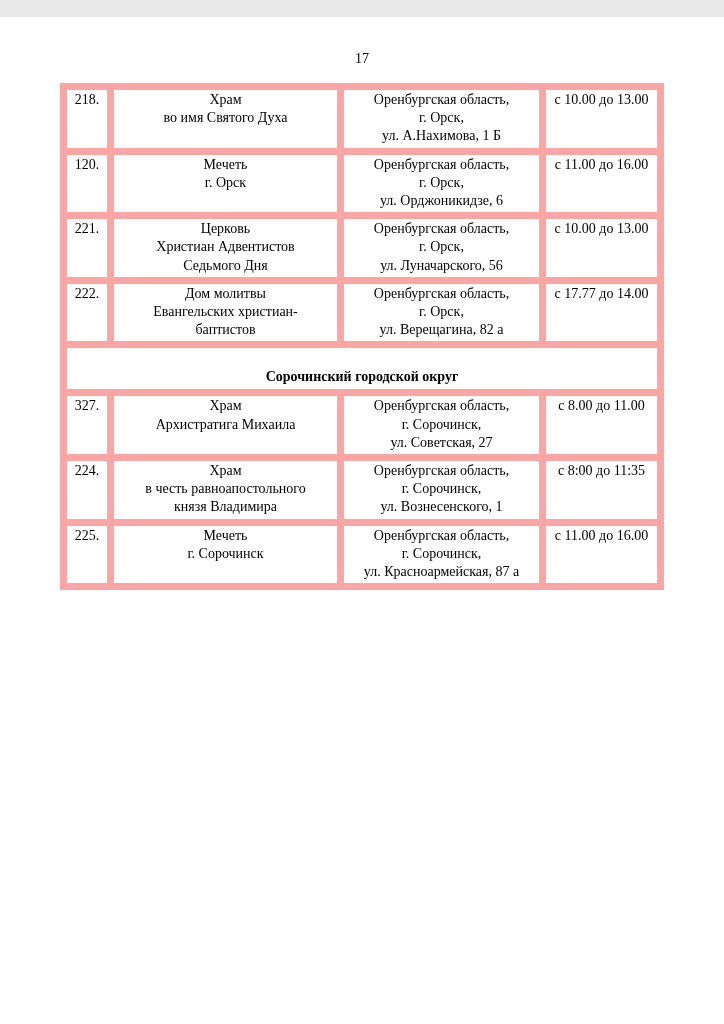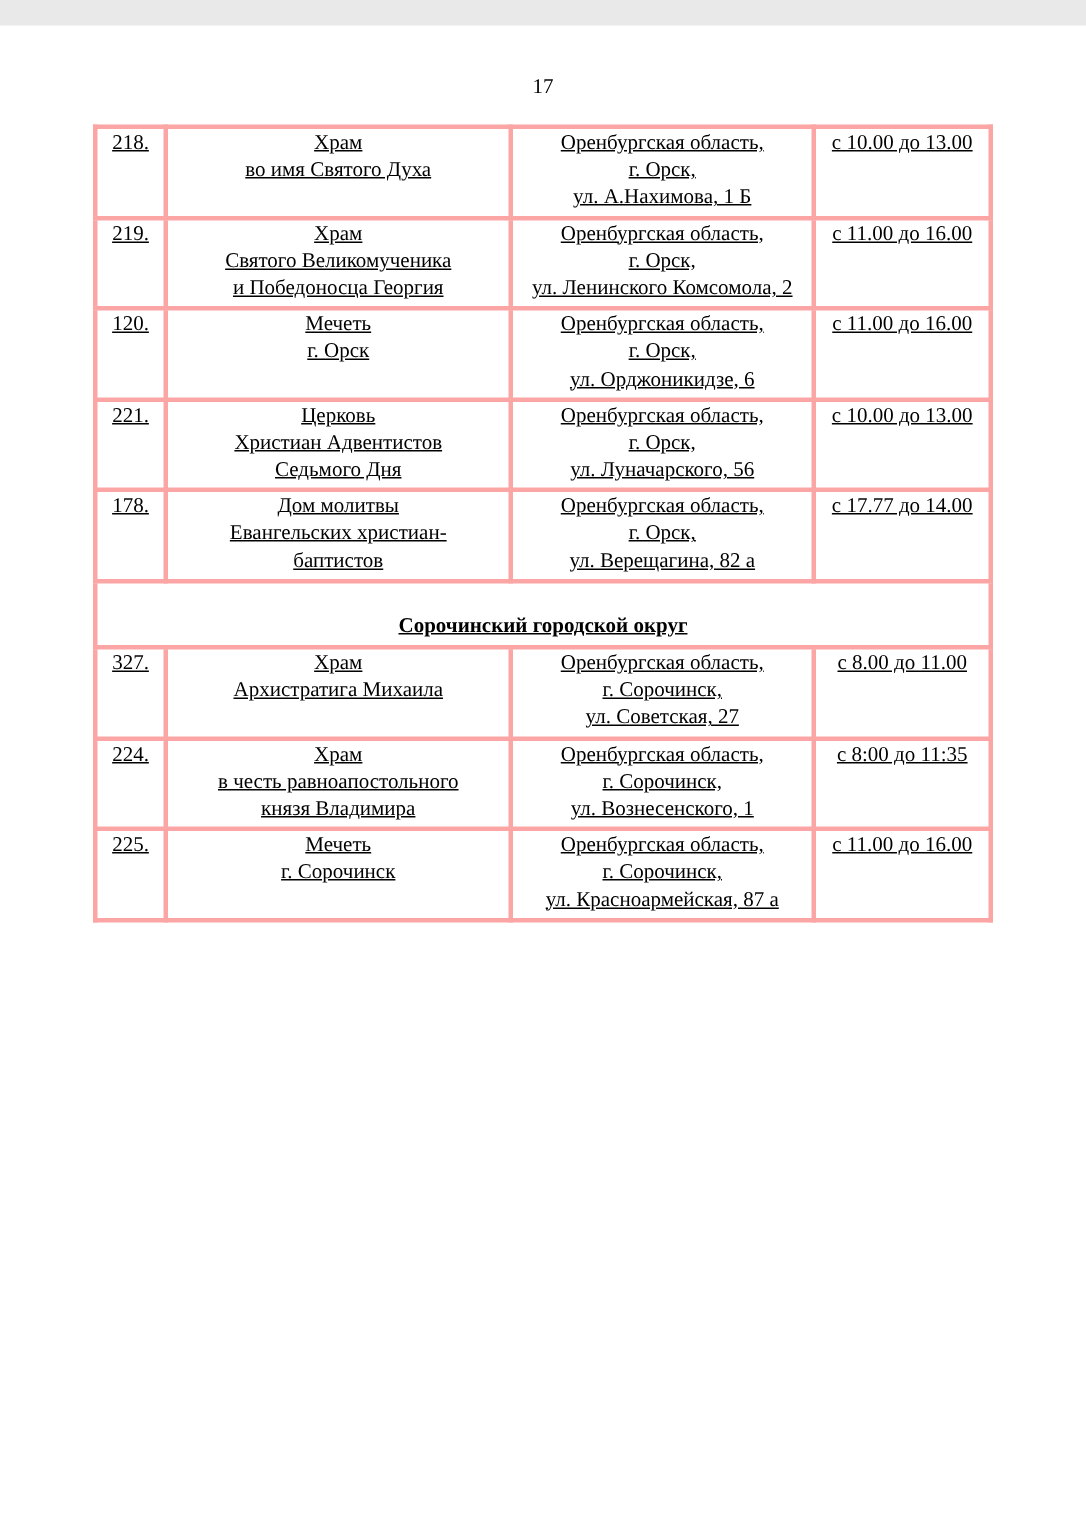--- a/index.html
+++ b/index.html
@@ -22,28 +22,27 @@
     text-align: center;
     font-size: 14px;
   }
   table.doc-table {
     border-collapse: collapse;
     table-layout: fixed;
     width: 597px;
     margin: 16px auto 0 auto;
   }
   table.doc-table td {
-    border: 3px solid #fca5a5;
+    border: 7px solid #fca5a5;
     vertical-align: top;
     font-size: 14px;
     line-height: 1.3;
     padding: 1px 4px 2px 4px;
     white-space: pre-line;
     overflow: hidden;
-    text-decoration: underline;
   }
   .c-num  { text-align: center; }
   .c-name { text-align: center; }
   .c-addr { text-align: center; }
   .c-time { text-align: center; }
   .c-section {
     text-align: center;
     font-weight: bold;
     font-size: 16px;
     padding-top: 20px !important;
@@ -73,30 +72,20 @@
       <tr>
         <td class="c-num">218.</td>
         <td class="c-name">Храм
 во имя Святого Духа</td>
         <td class="c-addr">Оренбургская область,
 г. Орск,
 ул. А.Нахимова, 1 Б</td>
         <td class="c-time">с 10.00 до 13.00</td>
       </tr>
 
-      <tr>
-        <td class="c-num">219.</td>
-        <td class="c-name">Храм
-Святого Великомученика
-и Победоносца Георгия</td>
-        <td class="c-addr">Оренбургская область,
-г. Орск,
-ул. Ленинского Комсомола, 2</td>
-        <td class="c-time">с 11.00 до 16.00</td>
-      </tr>
 
       <tr>
         <td class="c-num">120.</td>
         <td class="c-name">Мечеть
 г. Орск</td>
         <td class="c-addr">Оренбургская область,
 г. Орск,
 ул. Орджоникидзе, 6</td>
         <td class="c-time">с 11.00 до 16.00</td>
       </tr>
@@ -106,21 +95,21 @@
         <td class="c-name">Церковь
 Христиан Адвентистов
 Седьмого Дня</td>
         <td class="c-addr">Оренбургская область,
 г. Орск,
 ул. Луначарского, 56</td>
         <td class="c-time">с 10.00 до 13.00</td>
       </tr>
 
       <tr>
-        <td class="c-num">178.</td>
+        <td class="c-num">222.</td>
         <td class="c-name">Дом молитвы
 Евангельских христиан-
 баптистов</td>
         <td class="c-addr">Оренбургская область,
 г. Орск,
 ул. Верещагина, 82 а</td>
         <td class="c-time">с 17.77 до 14.00</td>
       </tr>
 
       <tr>

